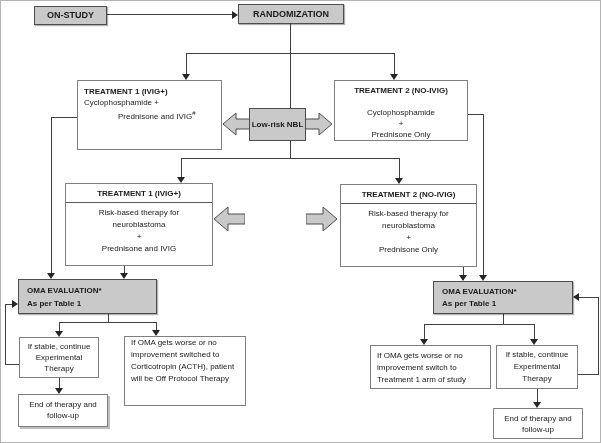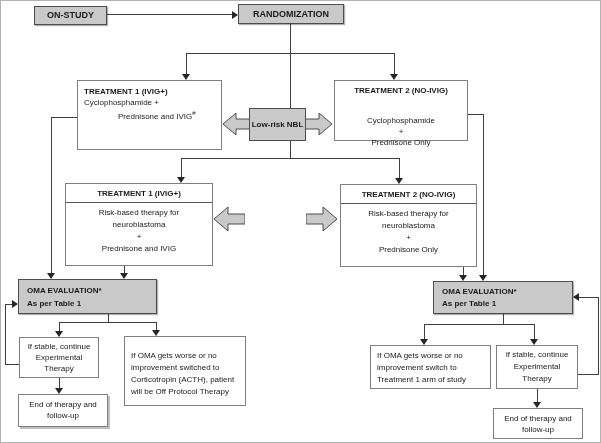--- a/index.html
+++ b/index.html
@@ -99,21 +99,21 @@
   </div>
 
   <div class="bx zbox" style="left:76px;top:79px;width:145px;height:70px;padding:5px 6px">
     <span class="ln b">TREATMENT 1 (IVIG+)</span>
     <span class="ln" style="margin-top:0">Cyclophosphamide +</span>
     <span class="ln" style="padding-left:34px"><span>Prednisone and IVIG</span><sup style="font-size:6px">#</sup></span>
   </div>
 
   <div class="bx ctr zbox" style="left:333px;top:79px;width:134px;height:61px;padding:4px 2px">
     <span class="ln b">TREATMENT 2 (NO-IVIG)</span>
-    <span class="ln" style="margin-top:19px">Cyclophosphamide</span>
+    <span class="ln" style="margin-top:11px">Cyclophosphamide</span>
     <span class="ln">+</span>
     <span class="ln">Prednisone Only</span>
   </div>
 
   <div class="bx gray ctr b zbox" style="left:248px;top:107px;width:57px;height:33px;line-height:31px;box-shadow:none">
     <span>Low-risk NBL</span>
   </div>
 
   <div class="bx zbox" style="left:64px;top:182px;width:148px;height:83px">
     <div class="row2hdr">TREATMENT 1 (IVIG+)</div>
@@ -143,21 +143,21 @@
 
   <div class="bx gray b zbox" style="left:432px;top:280px;width:140px;height:33px;padding:4px 0 0 8px;line-height:12px">
     <span class="ln">OMA EVALUATION*</span>
     <span class="ln">As per Table 1</span>
   </div>
 
   <div class="bx ctr zbox" style="left:18px;top:336px;width:80px;height:41px;padding:3px 4px;line-height:11px">
     <span>If stable, continue Experimental Therapy</span>
   </div>
 
-  <div class="bx zbox" style="left:123px;top:335px;width:122px;height:70px;padding:13px 4px 0 6px;line-height:12px">
+  <div class="bx zbox" style="left:123px;top:335px;width:122px;height:70px;padding:0 4px 0 6px;line-height:12px">
     <span>If OMA gets worse or no improvement switched to Corticotropin (ACTH), patient will be Off Protocol Therapy</span>
   </div>
 
   <div class="bx ctr zbox shadow" style="left:17px;top:393px;width:90px;height:33px;padding:4px 4px;line-height:11px">
     <span>End of therapy and follow-up</span>
   </div>
 
   <div class="bx zbox" style="left:369px;top:344px;width:121px;height:44px;padding:4px 4px 0 6px;line-height:12px">
     <span>If OMA gets worse or no improvement switch to Treatment 1 arm of study</span>
   </div>

